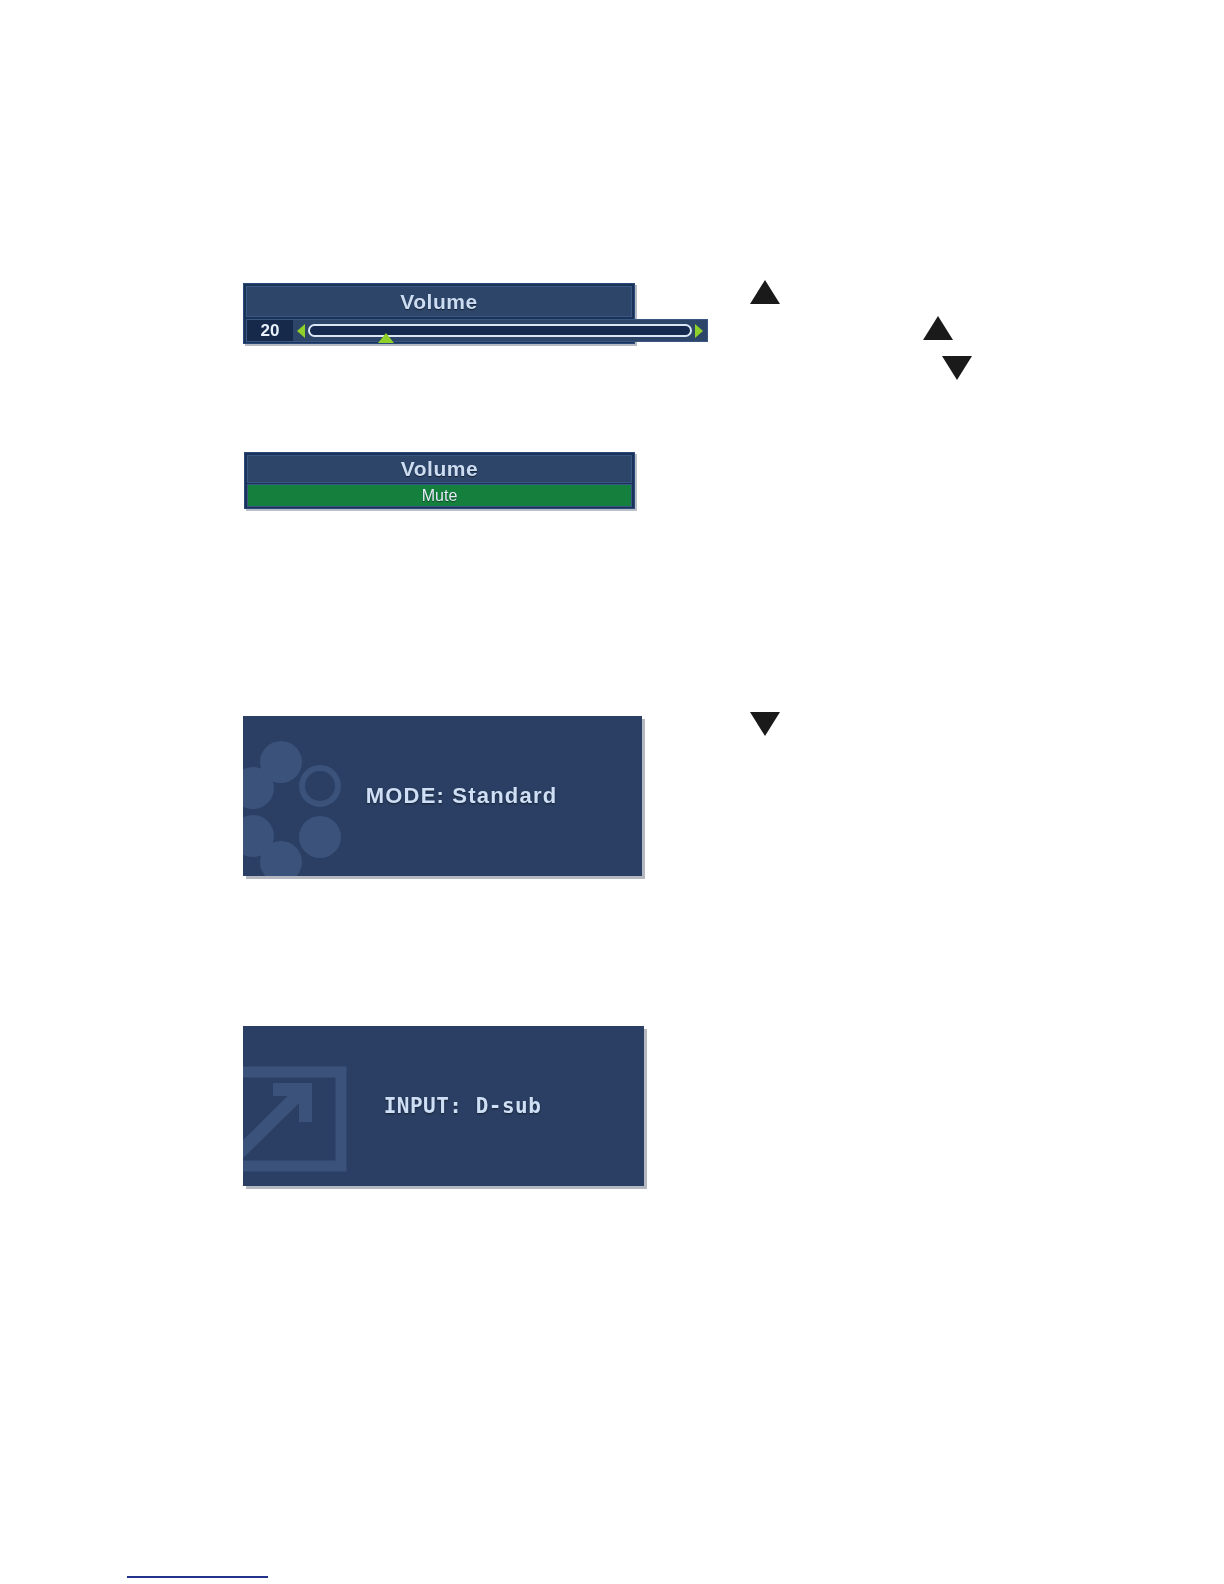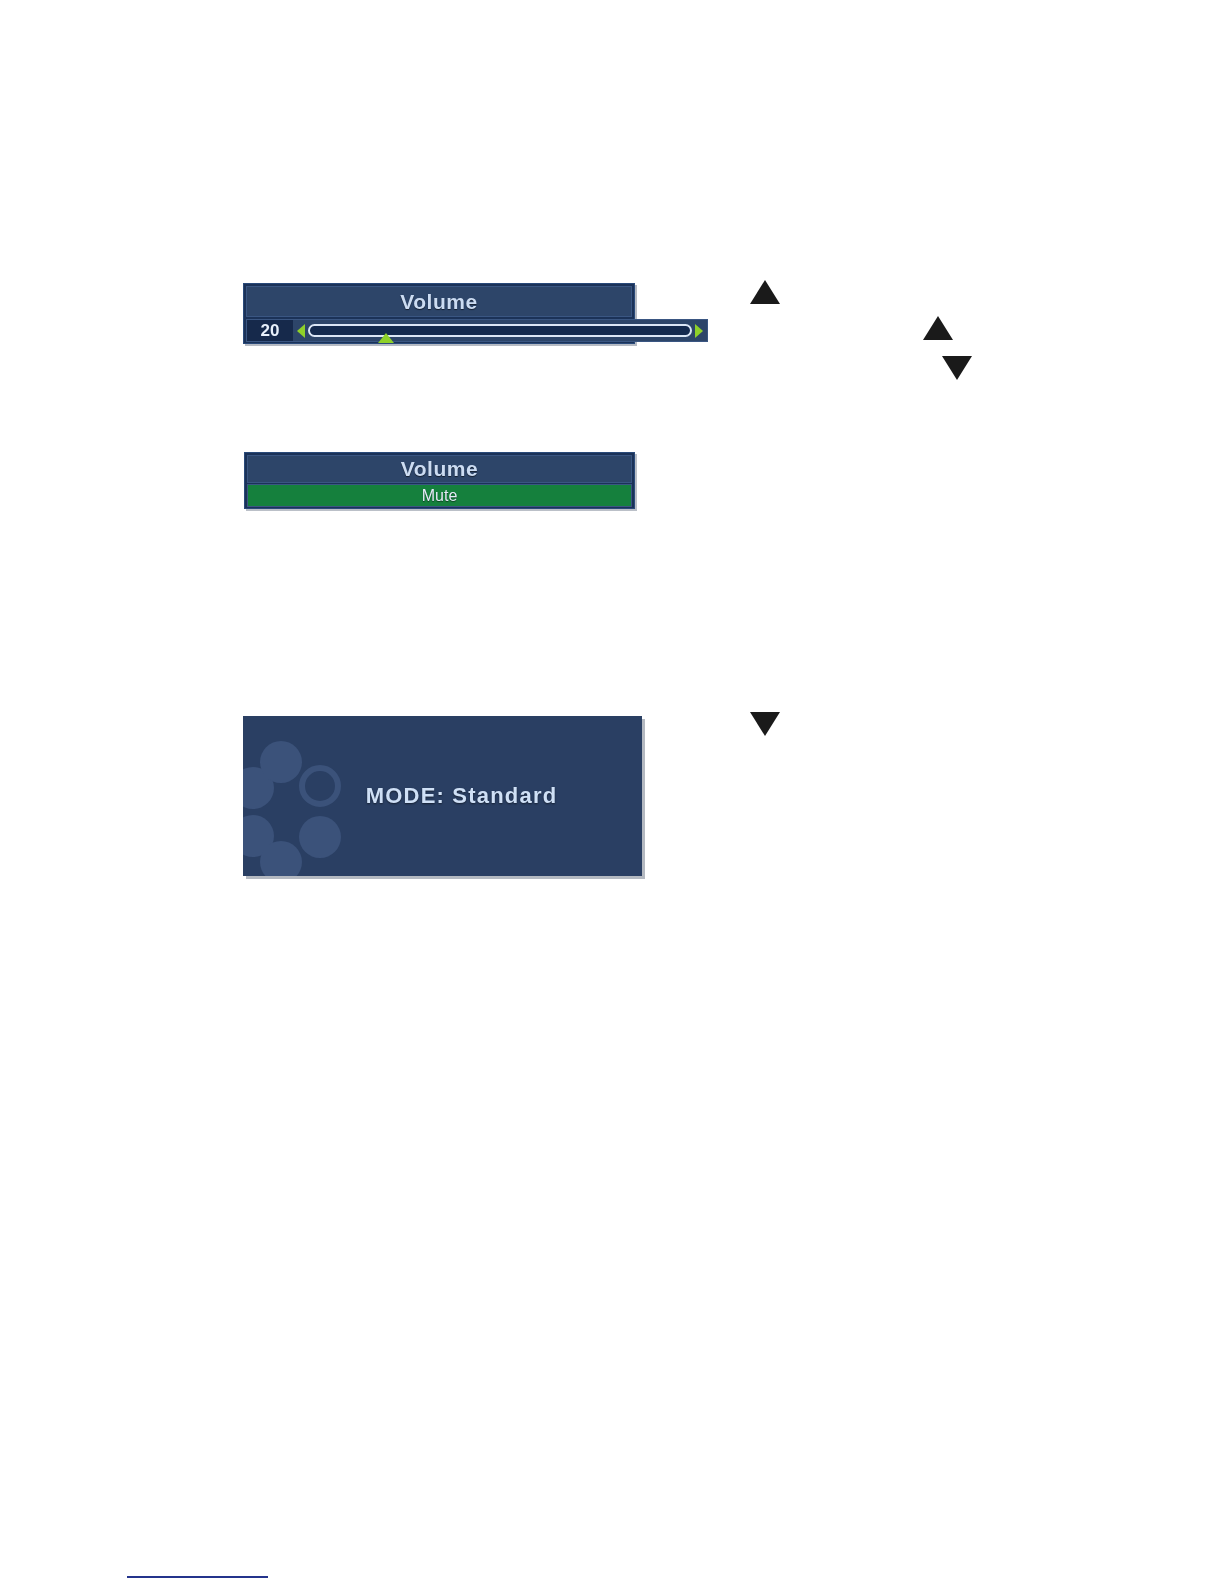--- a/index.html
+++ b/index.html
@@ -275,20 +275,32 @@
         <circle cx="10" cy="120" r="21" fill="#3b527a"></circle>
         <circle cx="38" cy="46" r="21" fill="#3b527a"></circle>
         <circle cx="38" cy="146" r="21" fill="#3b527a"></circle>
         <circle cx="77" cy="121" r="21" fill="#3b527a"></circle>
         <circle cx="77" cy="70" r="18" fill="none" stroke="#3b527a" stroke-width="6"></circle>
       </svg>
     </div>
     <div class="big-osd-label">MODE:  Standard</div>
   </div>
 
+  <div class="big-osd" id="input-osd">
+    <div class="big-osd-art">
+      <svg width="130" height="160" viewBox="0 0 130 160" aria-hidden="true">
+
+        <path d="M -20 46 L 98 46 L 98 140 L -20 140" fill="none" stroke="#3b527a" stroke-width="11"></path>
+
+        <line x1="-8" y1="131" x2="62" y2="62" stroke="#3b527a" stroke-width="13" stroke-linecap="butt"></line>
+        <path d="M 30 57 L 69 57 L 69 96 L 56 96 L 56 70 L 30 70 Z" fill="#3b527a"></path>
+      </svg>
+    </div>
+    <div class="big-osd-label">INPUT: D-sub</div>
+  </div>
 
   <span class="nav-triangle up" style="left:750px; top:280px;"></span>
   <span class="nav-triangle up" style="left:923px; top:316px;"></span>
   <span class="nav-triangle down" style="left:942px; top:356px;"></span>
   <span class="nav-triangle down" style="left:750px; top:712px;"></span>
 
   <div id="footer-rule"></div>
 
 </div>
 

